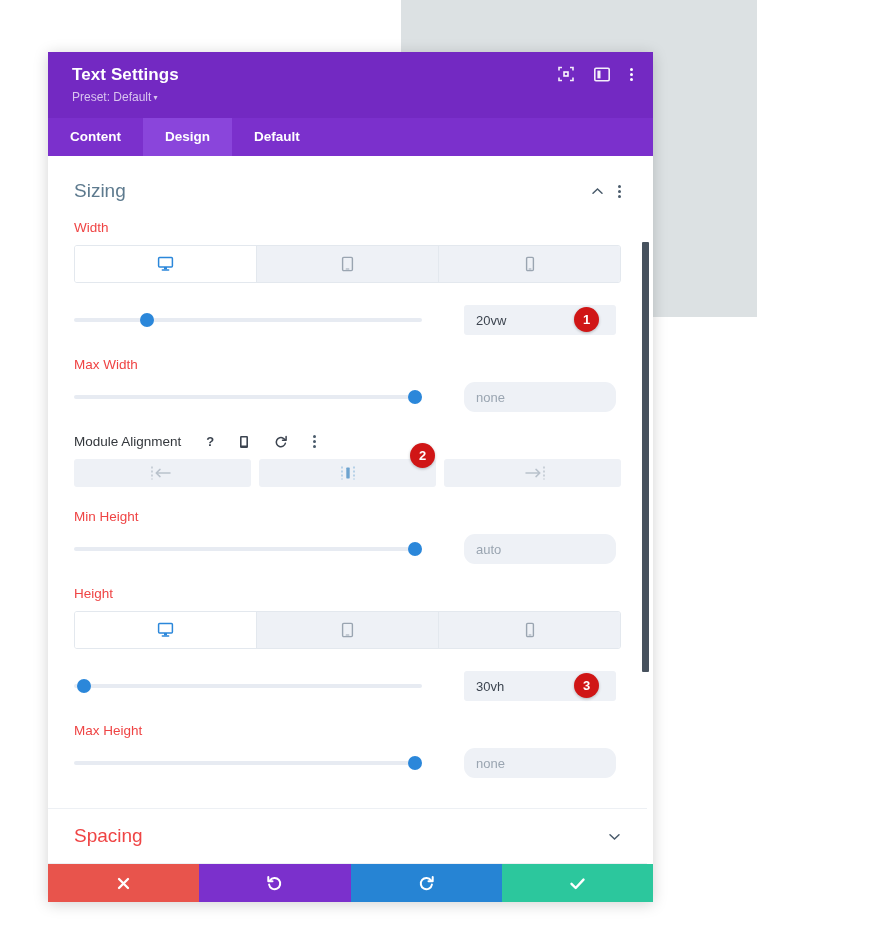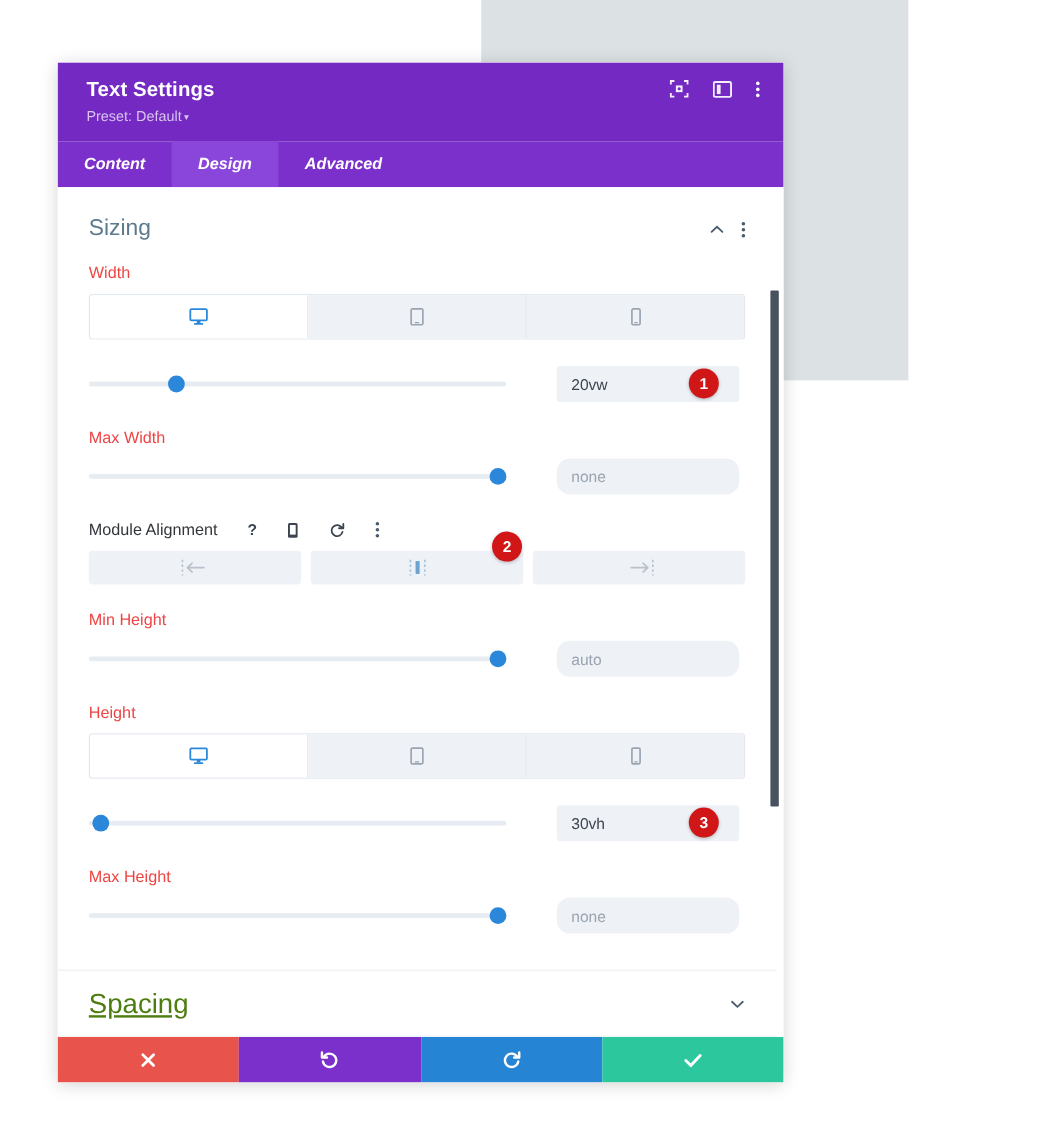--- a/index.html
+++ b/index.html
@@ -68,21 +68,20 @@
     display: flex;
     flex: 0 0 auto;
   }
   .tab {
     height: 38px; line-height: 38px;
     padding: 0 22px;
     color: #ffffff;
     font-size: 13.5px; font-weight: bold;
     cursor: pointer;
     white-space: nowrap;
-    font-style: italic;
   }
   .tab.active { background: #8a45db; }
 
   
   .modal-body {
     flex: 1 1 auto;
     background: #ffffff;
     position: relative;
     overflow: hidden;
   }
@@ -199,21 +198,21 @@
   
   .collapsed-sec {
     height: 55px;
     border-top: 1px solid #edf0f4;
     display: flex; align-items: center;
     padding: 0 26px;
     cursor: pointer;
   }
   .collapsed-title {
     flex: 1 1 auto;
-    color: #4d7c0f; font-size: 23px; text-decoration: underline;
+    color: #ef4444; font-size: 19px;
   }
   .chev-down { width: 13px; height: 13px; }
 
   
   .scrollbar {
     position: absolute;
     right: 4px; top: 86px;
     width: 7px; height: 430px;
     background: #47525e;
     border-radius: 1px;
@@ -267,21 +266,21 @@
           <i></i>
             <i></i>
             <i></i>
         </div>
       </div>
     </div>
 
     <div class="tabs">
       <div class="tab">Content</div>
       <div class="tab active">Design</div>
-      <div class="tab">Advanced</div>
+      <div class="tab">Default</div>
     </div>
 
     <div class="modal-body">
       <div class="scroll-inner">
 
         <div class="section-sizing">
 
           <div class="section-head">
             <div class="section-title">Sizing</div>
             <div class="section-head-icons">

